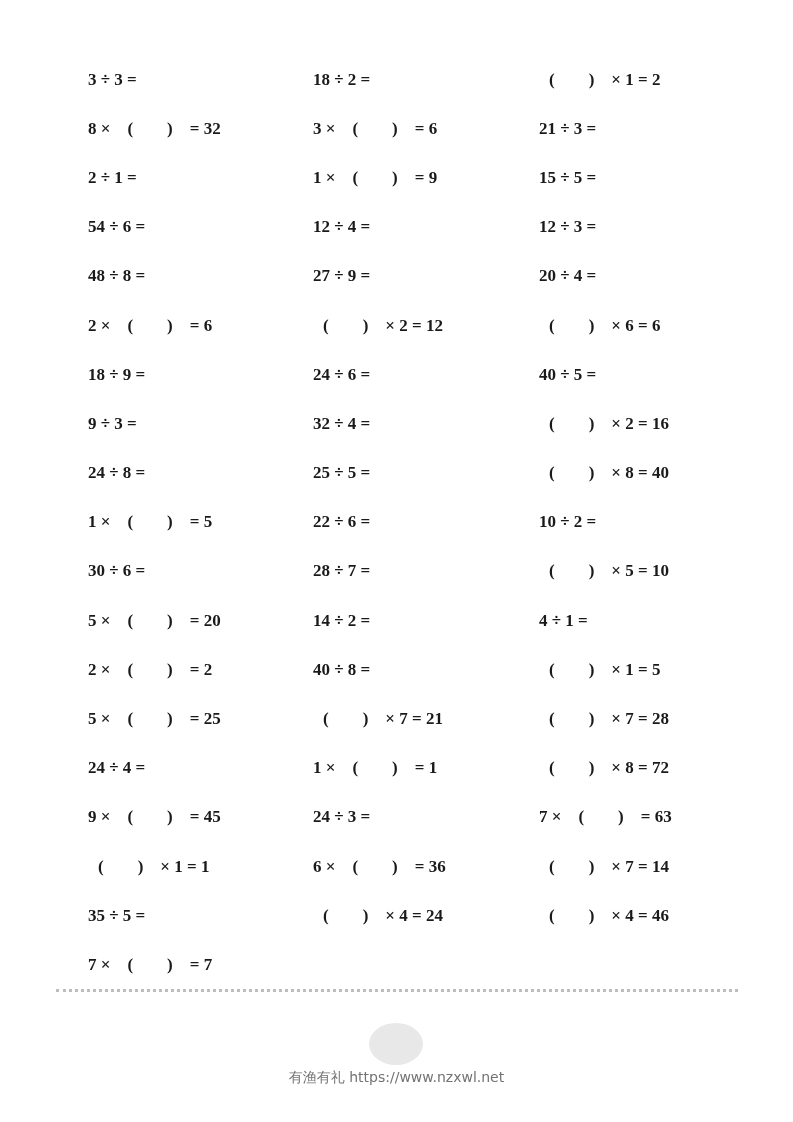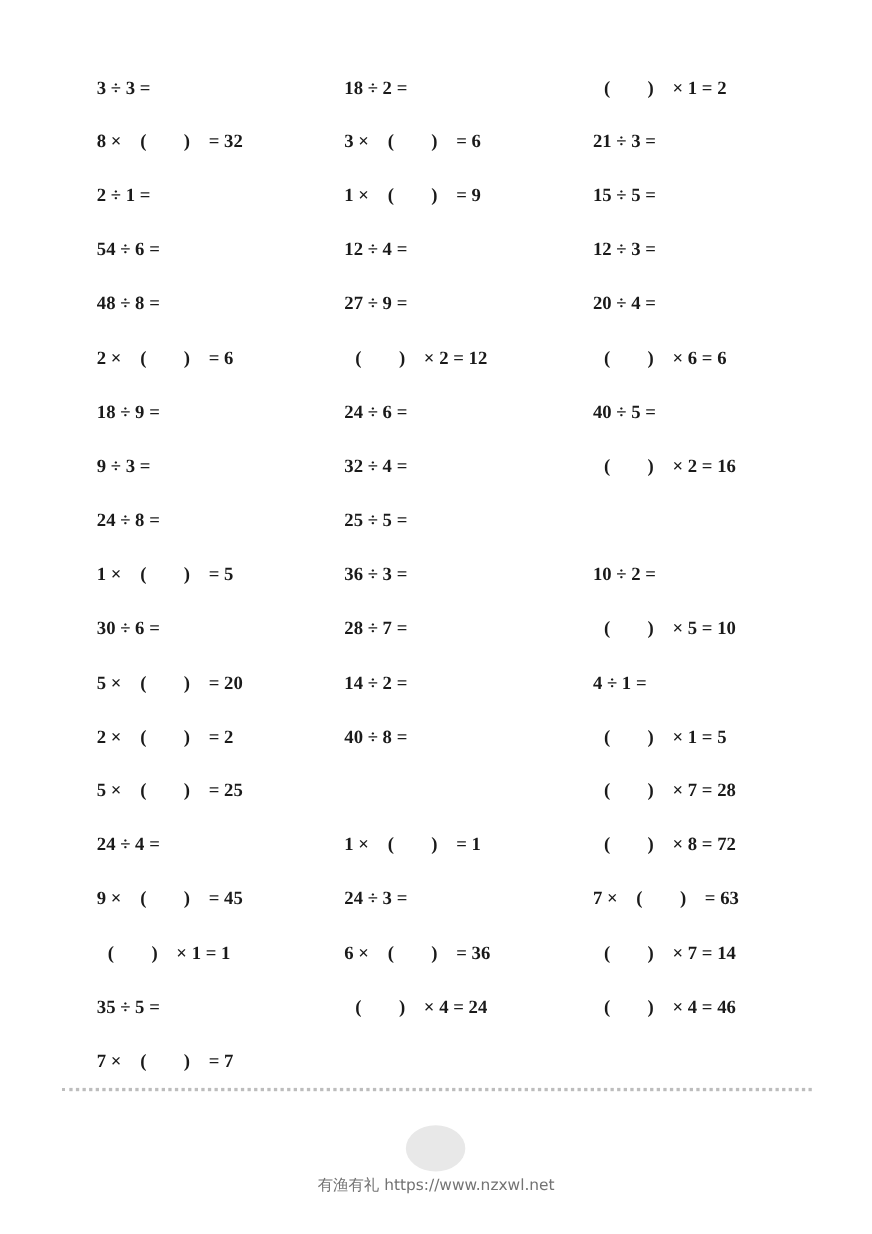--- a/index.html
+++ b/index.html
@@ -107,43 +107,45 @@
     <span class="cell c2">40 ÷ 5 =</span>
   </div>
   <div class="row" style="top:409px">
     <span class="cell c0">9 ÷ 3 =</span>
     <span class="cell c1">32 ÷ 4 =</span>
     <span class="cell c2" style="left:549px">(　　)　× 2 = 16</span>
   </div>
   <div class="row" style="top:458px">
     <span class="cell c0">24 ÷ 8 =</span>
     <span class="cell c1">25 ÷ 5 =</span>
+    <span class="cell c2" style="left:549px">(　　)　× 8 = 40</span>
   </div>
   <div class="row" style="top:507px">
     <span class="cell c0">1 ×　(　　)　= 5</span>
-    <span class="cell c1">36 ÷ 3 =</span>
+    <span class="cell c1">22 ÷ 6 =</span>
     <span class="cell c2">10 ÷ 2 =</span>
   </div>
   <div class="row" style="top:556px">
     <span class="cell c0">30 ÷ 6 =</span>
     <span class="cell c1">28 ÷ 7 =</span>
     <span class="cell c2" style="left:549px">(　　)　× 5 = 10</span>
   </div>
   <div class="row" style="top:606px">
     <span class="cell c0">5 ×　(　　)　= 20</span>
     <span class="cell c1">14 ÷ 2 =</span>
     <span class="cell c2">4 ÷ 1 =</span>
   </div>
   <div class="row" style="top:655px">
     <span class="cell c0">2 ×　(　　)　= 2</span>
     <span class="cell c1">40 ÷ 8 =</span>
     <span class="cell c2" style="left:549px">(　　)　× 1 = 5</span>
   </div>
   <div class="row" style="top:704px">
     <span class="cell c0">5 ×　(　　)　= 25</span>
+    <span class="cell c1" style="left:323px">(　　)　× 7 = 21</span>
     <span class="cell c2" style="left:549px">(　　)　× 7 = 28</span>
   </div>
   <div class="row" style="top:753px">
     <span class="cell c0">24 ÷ 4 =</span>
     <span class="cell c1">1 ×　(　　)　= 1</span>
     <span class="cell c2" style="left:549px">(　　)　× 8 = 72</span>
   </div>
   <div class="row" style="top:802px">
     <span class="cell c0">9 ×　(　　)　= 45</span>
     <span class="cell c1">24 ÷ 3 =</span>

